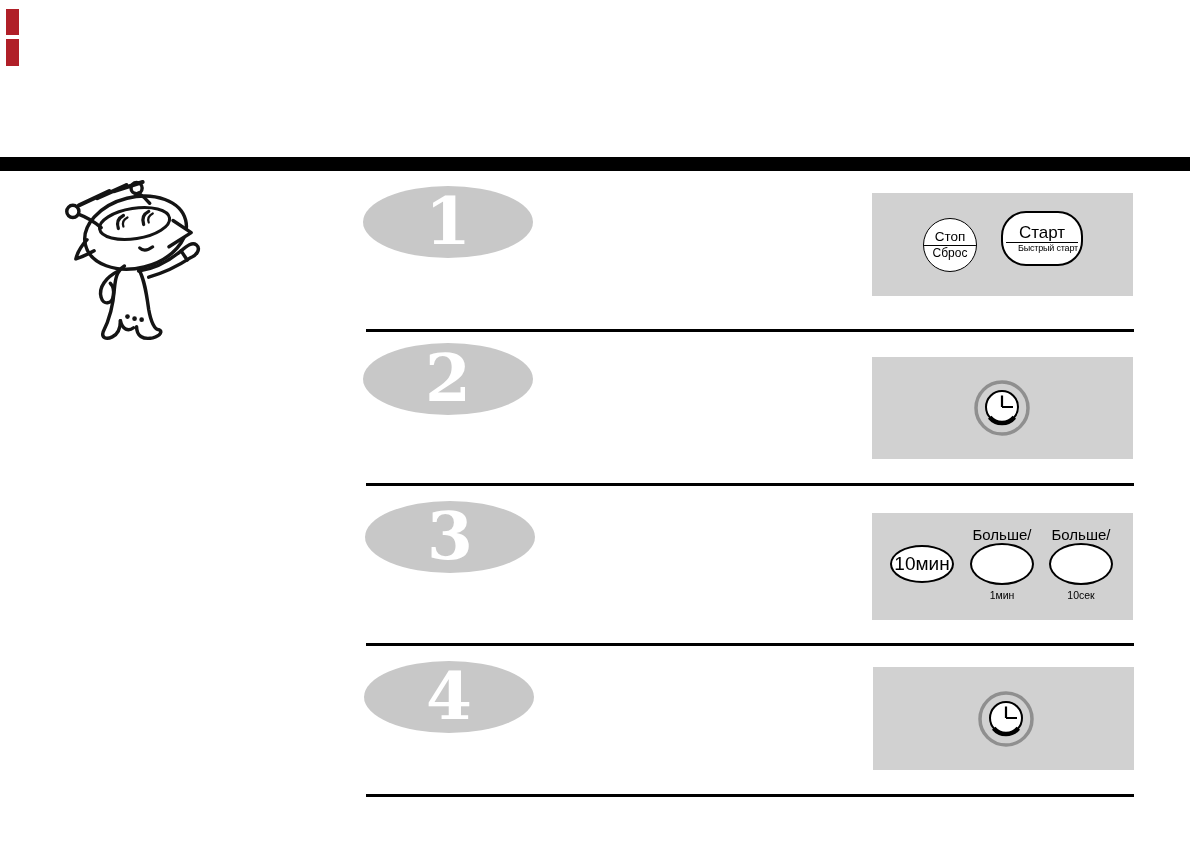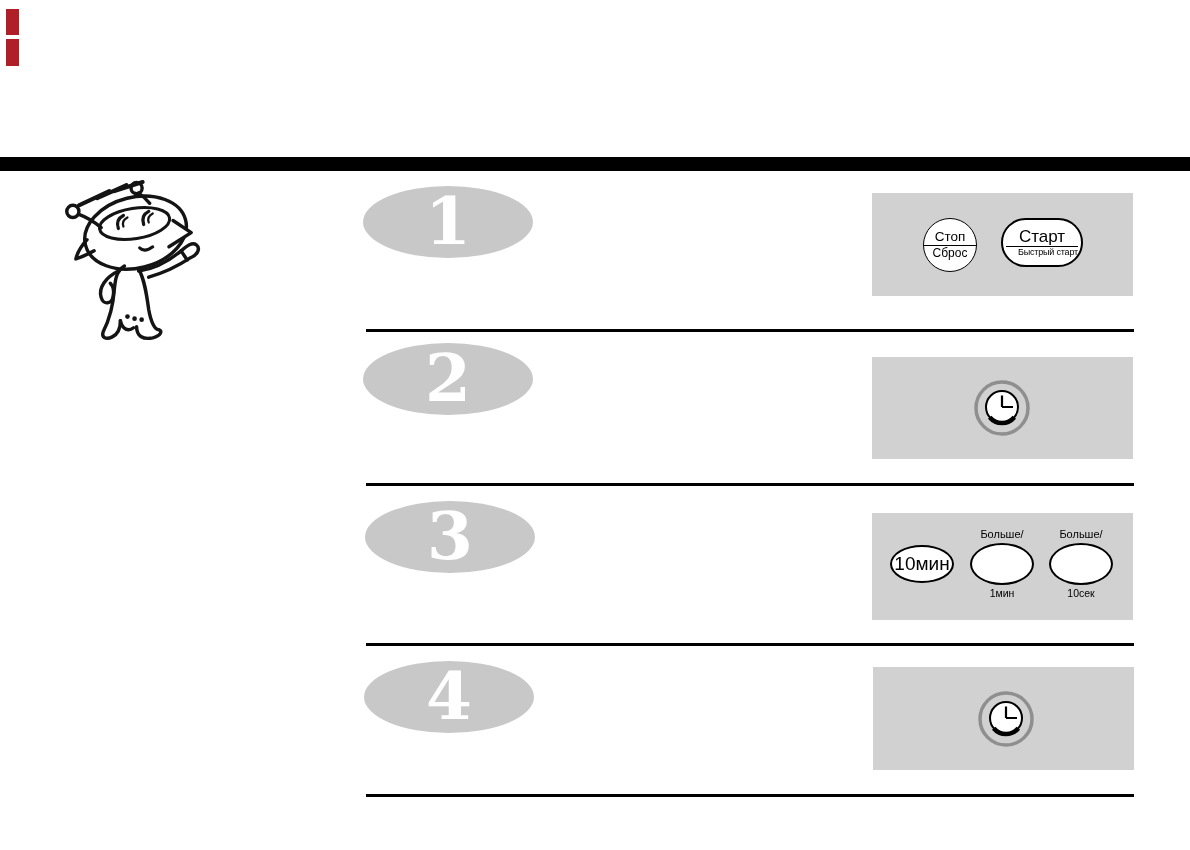--- a/index.html
+++ b/index.html
@@ -33,27 +33,27 @@
   .sep1{top:329px;} .sep2{top:483px;} .sep3{top:643px;} .sep4{top:794px;}
 
   
   .btn{background:#fff;border:2px solid #000;box-sizing:border-box;
        display:flex;flex-direction:column;align-items:center;justify-content:center;
        text-align:right;color:#000;}
   .frac-divider{width:100%;height:0;border-top:1.5px solid #000;margin:1px 0;}
   .stop-btn{left:51px;top:25px;width:54px;height:54px;border-radius:50%;border-width:1.5px;overflow:hidden;}
   .stop-btn .t{font-size:13.5px;line-height:1.05;}
   .stop-btn .b{font-size:12px;line-height:1.05;}
-  .start-btn{left:129px;top:25px;width:82px;height:49px;border-radius:25px;}
+  .start-btn{left:129px;top:18px;width:82px;height:55px;border-radius:25px;}
   .start-btn .t{font-size:17px;line-height:1.0;}
   .start-btn .b{font-size:9px;line-height:1.1;letter-spacing:-0.2px;white-space:nowrap;margin-left:12px;}
   .start-btn .frac-divider{width:92%;}
 
   .oval-btn{border-radius:50%;}
-  .oval-btn .t{font-size:11px;line-height:1.05;white-space:nowrap;}
+  .oval-btn .t{font-size:15px;line-height:1.05;white-space:nowrap;}
   .oval-btn .b{font-size:10.5px;line-height:1.05;white-space:nowrap;margin-top:48px;}
   .min10{left:18px;top:32px;width:64px;height:38px;}
   .min10 .t{font-size:19px;}
   .more1{left:98px;top:30px;width:64px;height:42px;}
   .less10{left:177px;top:30px;width:64px;height:42px;}
 
   .clock-wrap{width:62px;height:62px;}
   .clock2{left:99px;top:20px;} .clock4{left:102px;top:21px;}
 
   .mascot{left:52px;top:178px;}

